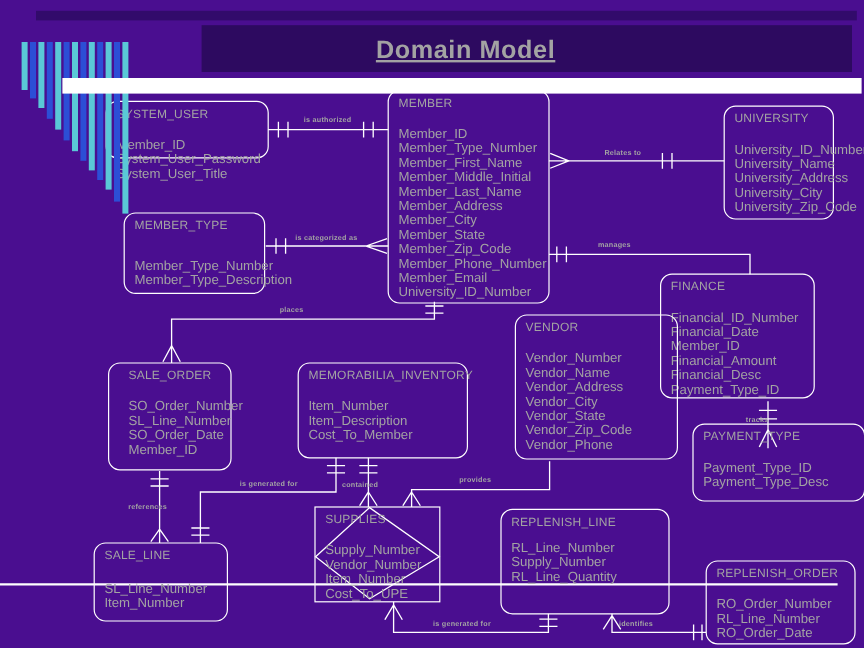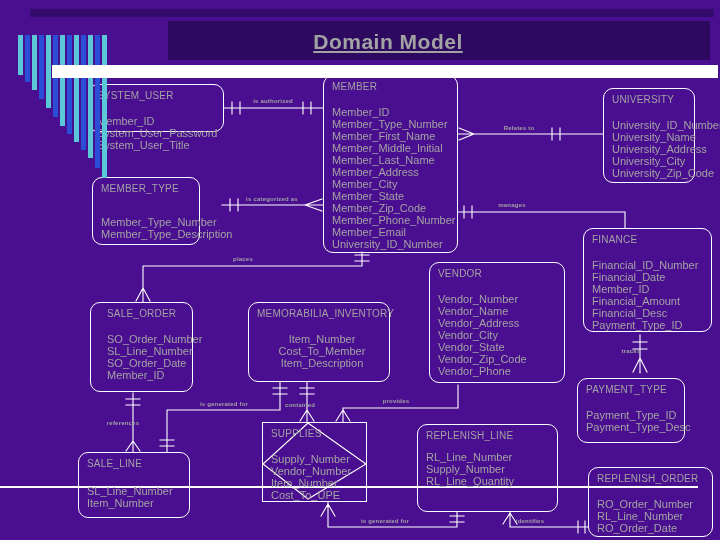--- a/index.html
+++ b/index.html
@@ -23,28 +23,28 @@
   
   .entity{
     position:absolute;border:1px solid #fff;border-radius:10px;
     background:transparent;z-index:2;box-sizing:border-box;
     padding:5px 2px 0 8px;
   }
   .entity .etitle{font-size:10px;line-height:12px;white-space:nowrap;letter-spacing:.2px;}
   .entity .fields{margin-top:13px;}
   .entity .field{font-size:11px;line-height:12px;white-space:nowrap;}
   #ent-system_user{left:88px;top:84px;width:136px;height:48px;}
-  #ent-member_type{left:92px;top:177px;width:108px;height:68px;}
+  #ent-member_type{left:103px;top:177px;width:118px;height:68px;}
   #ent-member{left:323px;top:75px;width:135px;height:178px;}
   #ent-university{left:603px;top:88px;width:92px;height:95px;}
-  #ent-finance{left:583px;top:228px;width:129px;height:104px;}
+  #ent-finance{left:550px;top:228px;width:129px;height:104px;}
   #ent-vendor{left:429px;top:262px;width:136px;height:121px;}
   #ent-sale_order{left:90px;top:302px;width:103px;height:90px;padding-left:16px;}
-  #ent-memorabilia_inventory{left:248px;top:302px;width:142px;height:80px;text-align:center;}
-  #ent-payment_type{left:577px;top:378px;width:108px;height:65px;}
+  #ent-memorabilia_inventory{left:248px;top:302px;width:142px;height:80px;}
+  #ent-payment_type{left:577px;top:353px;width:144px;height:65px;}
   #ent-sale_line{left:78px;top:452px;width:112px;height:66px;}
   #ent-supplies{left:262px;top:422px;width:105px;height:80px;border-radius:0;}
   #ent-replenish_line{left:417px;top:424px;width:141px;height:88px;}
   #ent-replenish_order{left:588px;top:467px;width:125px;height:70px;}
   #ent-member_type .fields{margin-top:21px;}
   #ent-sale_line .fields{margin-top:15px;}
   #ent-replenish_line .fields{margin-top:9px;}
   
   .rel-label{
     position:absolute;transform:translateX(-50%);z-index:3;
@@ -177,22 +177,22 @@
           <div class="field">SO_Order_Number</div>
           <div class="field">SL_Line_Number</div>
           <div class="field">SO_Order_Date</div>
           <div class="field">Member_ID</div>
         </div>
       </div>
       <div class="entity" id="ent-memorabilia_inventory">
         <div class="etitle">MEMORABILIA_INVENTORY</div>
         <div class="fields">
           <div class="field">Item_Number</div>
+          <div class="field">Item_Description</div>
           <div class="field">Cost_To_Member</div>
-          <div class="field">Item_Description</div>
         </div>
       </div>
       <div class="entity" id="ent-payment_type">
         <div class="etitle">PAYMENT_TYPE</div>
         <div class="fields">
           <div class="field">Payment_Type_ID</div>
           <div class="field">Payment_Type_Desc</div>
         </div>
       </div>
       <div class="entity" id="ent-sale_line">

